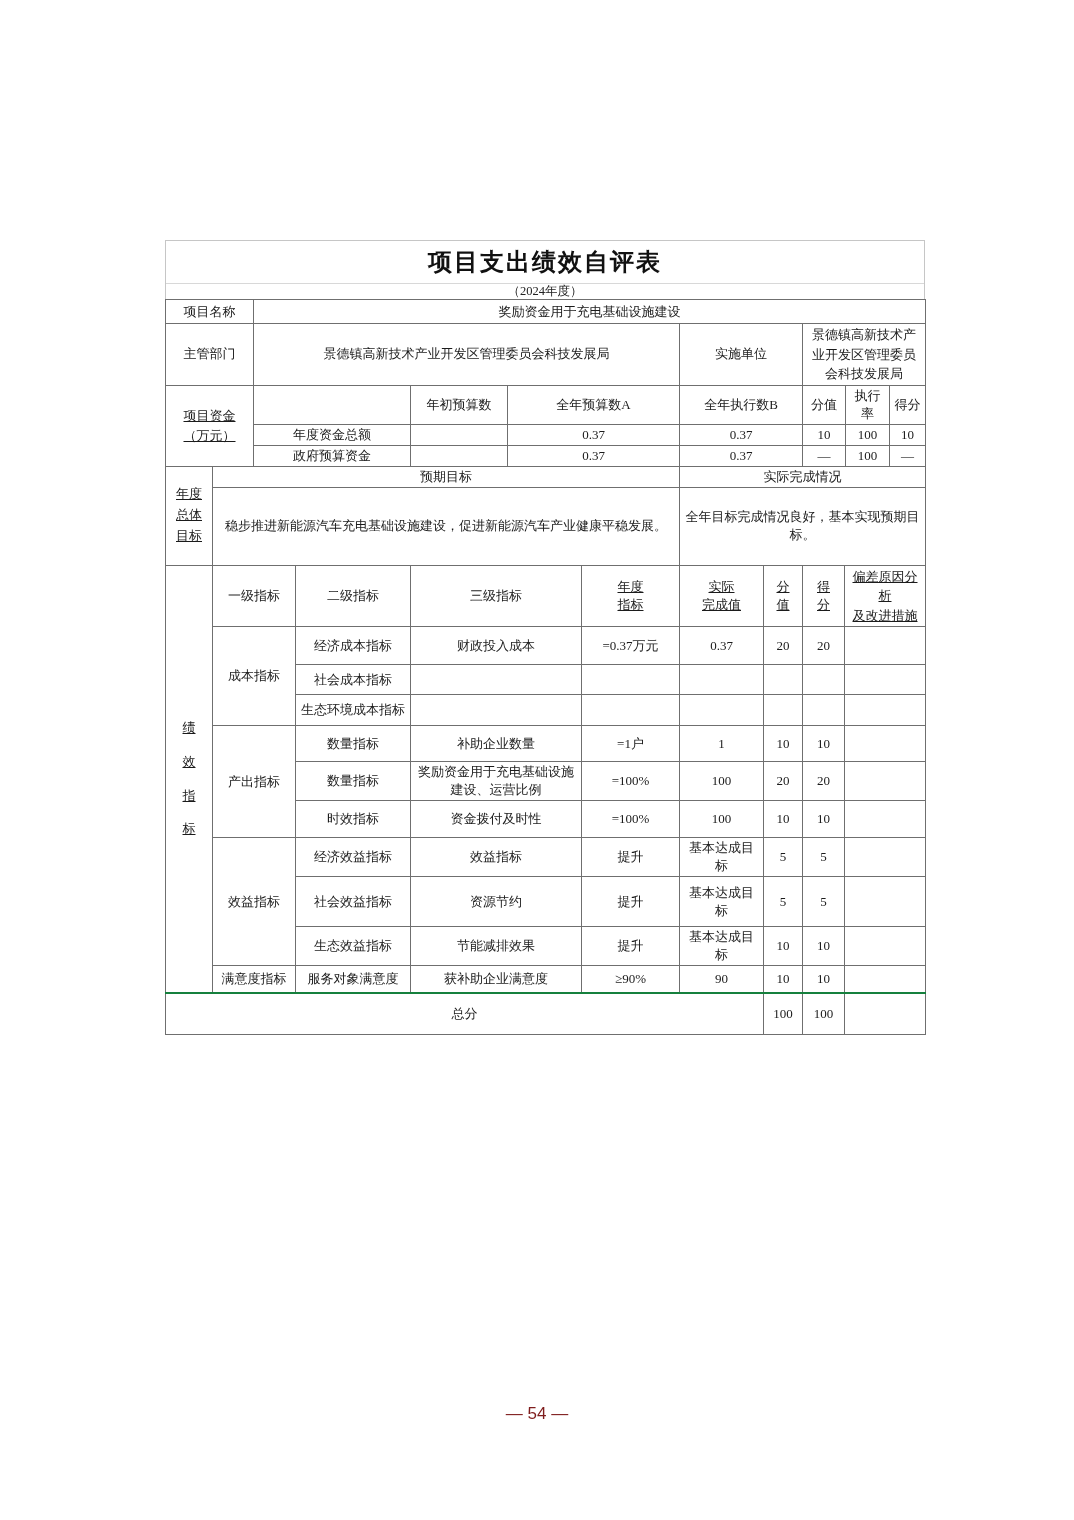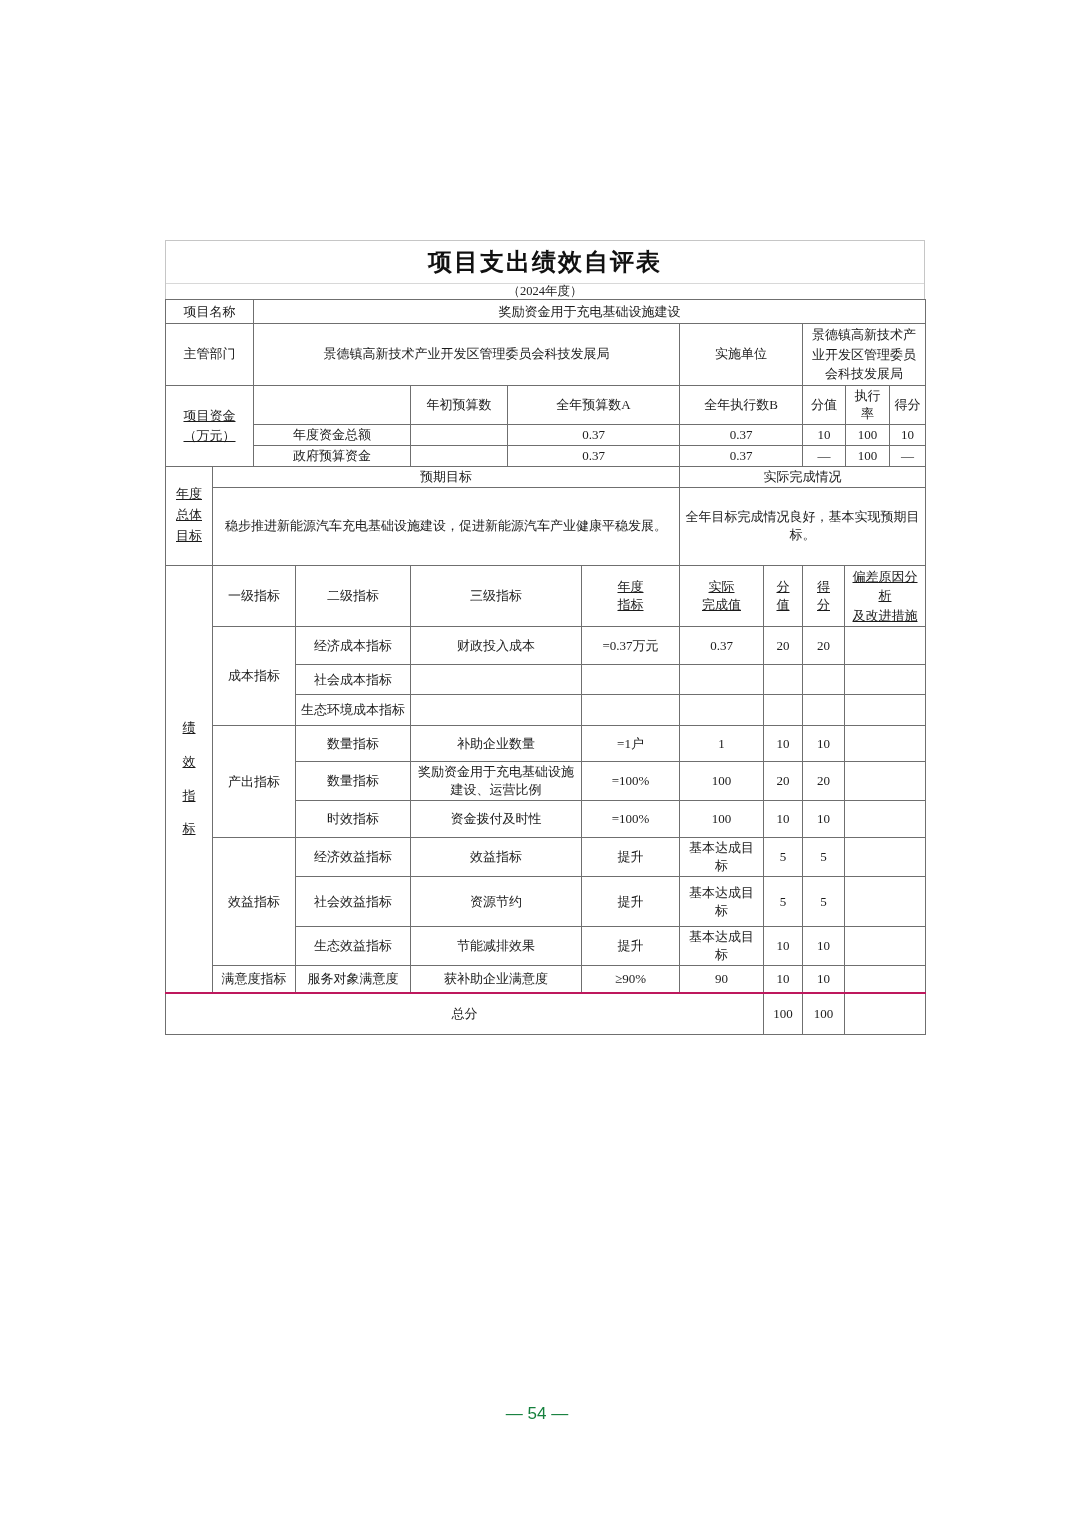--- a/index.html
+++ b/index.html
@@ -19,28 +19,28 @@
   td.left{text-align:left;}
   td.pre{white-space:pre-line;text-decoration:underline;}
   td.small{font-size:10.5px;text-align:left;line-height:1.5;}
   td.goal-text{font-size:10.5px;}
   td.vlabel{line-height:2.6;font-size:13.5px;}
   td.goal-label{line-height:1.6;}
   td.funds-label{line-height:1.5;}
   td.dev{font-size:12.5px;line-height:1.5;}
   td.thickL{border-left:2px solid #2f2f2f;}
   td.thickR{border-right:2px solid #2f2f2f;}
-  tr.total td{border-top:2px solid #be185d;}
+  tr.total td{border-top:2px solid #15803d;}
   tr.rA{height:24px}tr.rB{height:57px}tr.rC{height:17px}tr.rD{height:18px}
   tr.rE{height:18px}tr.rF{height:78px}tr.rG{height:42px}tr.rH{height:38px}
   tr.rI{height:30px}tr.rJ{height:31px}tr.rK{height:36px}tr.rL{height:38px}
   tr.rM{height:37px}tr.rN{height:27px}tr.rO{height:50px}tr.rP{height:38px}
   tr.rQ{height:27px}tr.rR{height:42px}
   .page-number{position:absolute;left:0;top:1404px;width:100%;text-align:center;
-               font-size:17px;color:#15803d;font-family:"Liberation Sans",sans-serif;}
+               font-size:17px;color:#7f1d1d;font-family:"Liberation Sans",sans-serif;}
 </style>
 </head>
 <body>
 
 <div class="page">
 
 
   <div class="doc-table">
 
     <div class="t-head">

